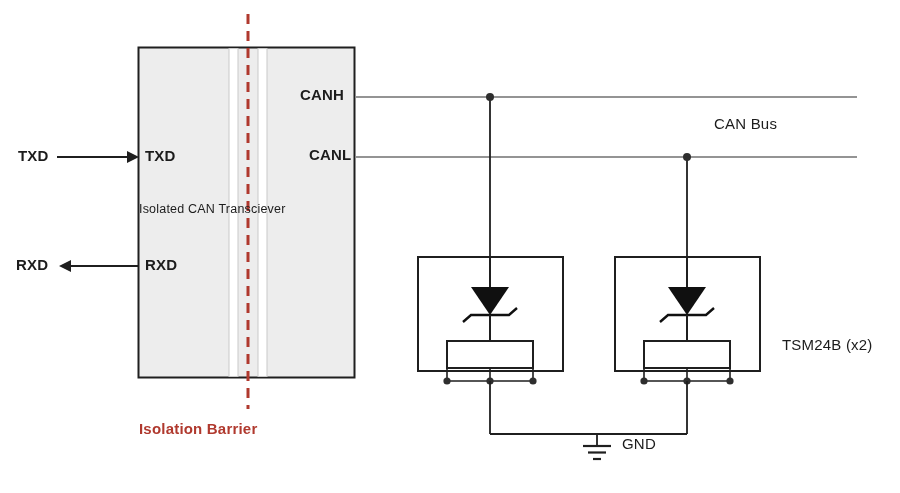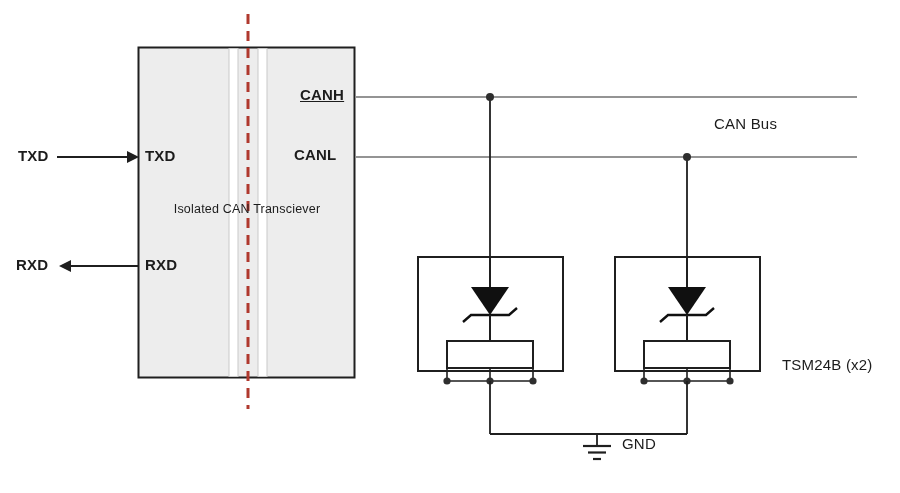--- a/index.html
+++ b/index.html
@@ -7,21 +7,21 @@
     position:relative;width:900px;height:493px;background:#ffffff;
     font-family:"Liberation Sans", sans-serif;overflow:hidden;
   }
   .gfx{position:absolute;left:0;top:0;}
   .lbl{
     position:absolute;font-size:15px;font-weight:600;color:#1c1c1c;
     white-space:nowrap;letter-spacing:.2px;line-height:1.1;
   }
   .bold{font-weight:400;}
   .red{color:#b0392e;}
-  .ctr{text-align:center;}
+  .ctr{text-align:left;}
   .small{font-size:12.5px;}
 </style>
 </head>
 <body>
 
 <div class="canvas">
 
   <svg class="gfx" width="900" height="493" viewBox="0 0 900 493">
 
     <rect x="138.5" y="47.5" width="216" height="330" fill="#ededed" stroke="#1f1f1f" stroke-width="2"></rect>
@@ -78,25 +78,26 @@
       <path d="M588 452.5 H 606" stroke="#1f1f1f" stroke-width="2.2" fill="none"></path>
       <path d="M593 459 H 601" stroke="#1f1f1f" stroke-width="2.2" fill="none"></path>
     </g>
   </svg>
 
   <div class="lbl" style="left:18px;top:148px;">TXD</div>
   <div class="lbl" style="left:145px;top:148px;">TXD</div>
   <div class="lbl" style="left:16px;top:257px;">RXD</div>
   <div class="lbl" style="left:145px;top:257px;">RXD</div>
 
-  <div class="lbl" style="left:300px;top:87px;text-decoration:underline;">CANH</div>
-  <div class="lbl" style="left:294px;top:147px;">CANL</div>
+  <div class="lbl" style="left:300px;top:87px;">CANH</div>
+  <div class="lbl" style="left:309px;top:147px;">CANL</div>
 
   <div class="lbl bold small ctr" style="left:139px;top:203px;width:216px;">Isolated CAN Transciever</div>
 
   <div class="lbl bold" style="left:714px;top:116px;">CAN Bus</div>
 
+  <div class="lbl red ctr" style="left:139px;top:421px;width:216px;font-weight:600;">Isolation Barrier</div>
 
-  <div class="lbl bold" style="left:782px;top:337px;margin-top:20px;">TSM24B (x2)</div>
+  <div class="lbl bold" style="left:782px;top:337px;">TSM24B (x2)</div>
 
   <div class="lbl bold" style="left:622px;top:436px;">GND</div>
 
 </div>
 
 </body></html>

